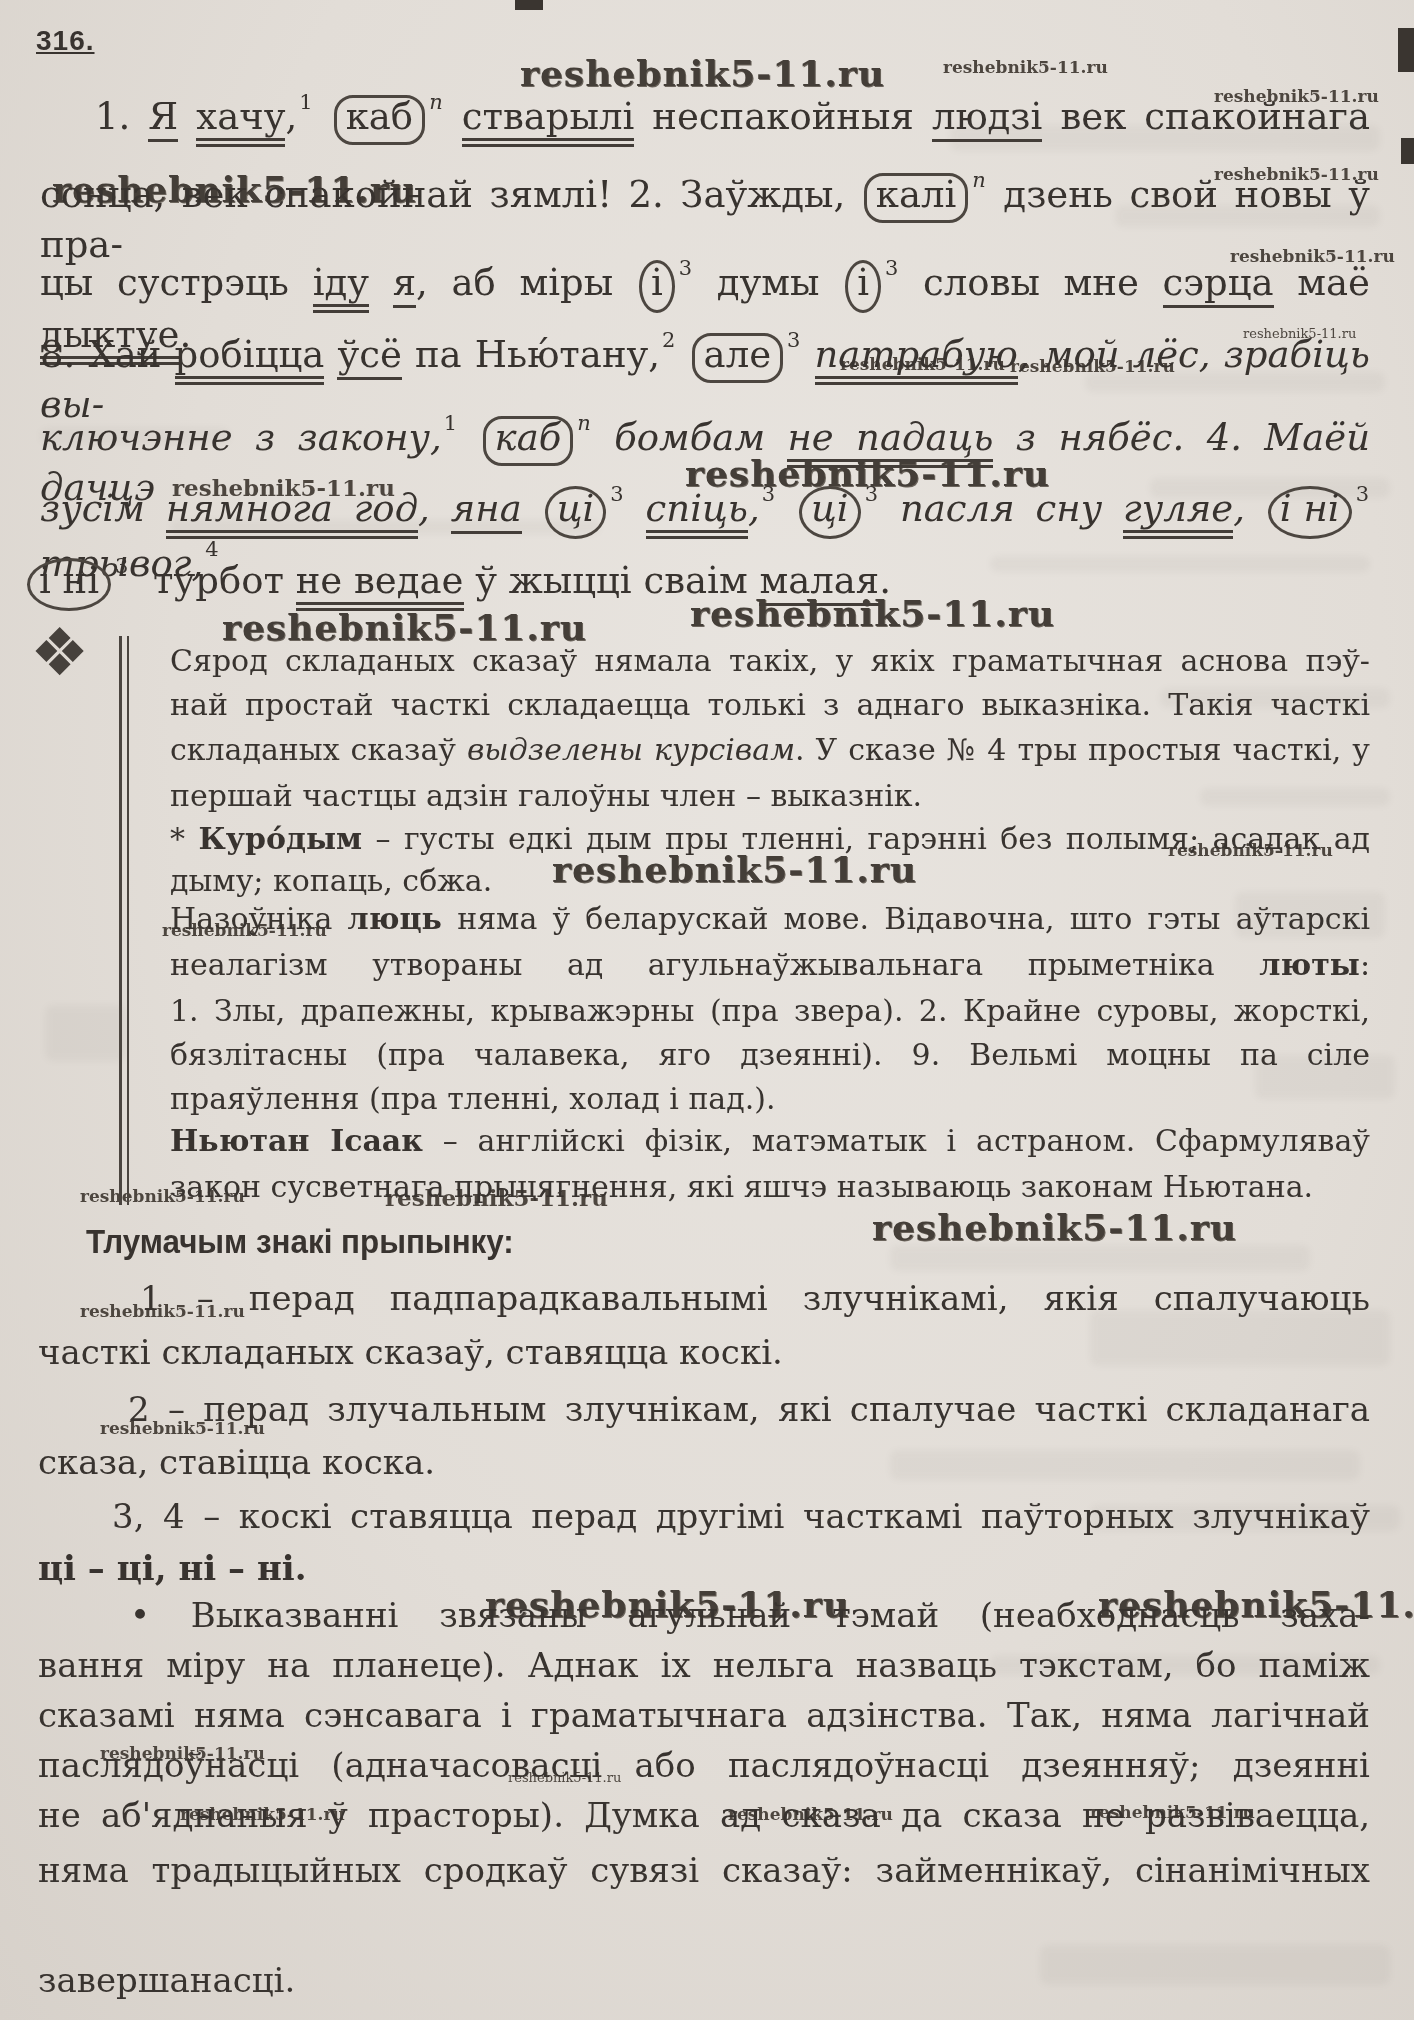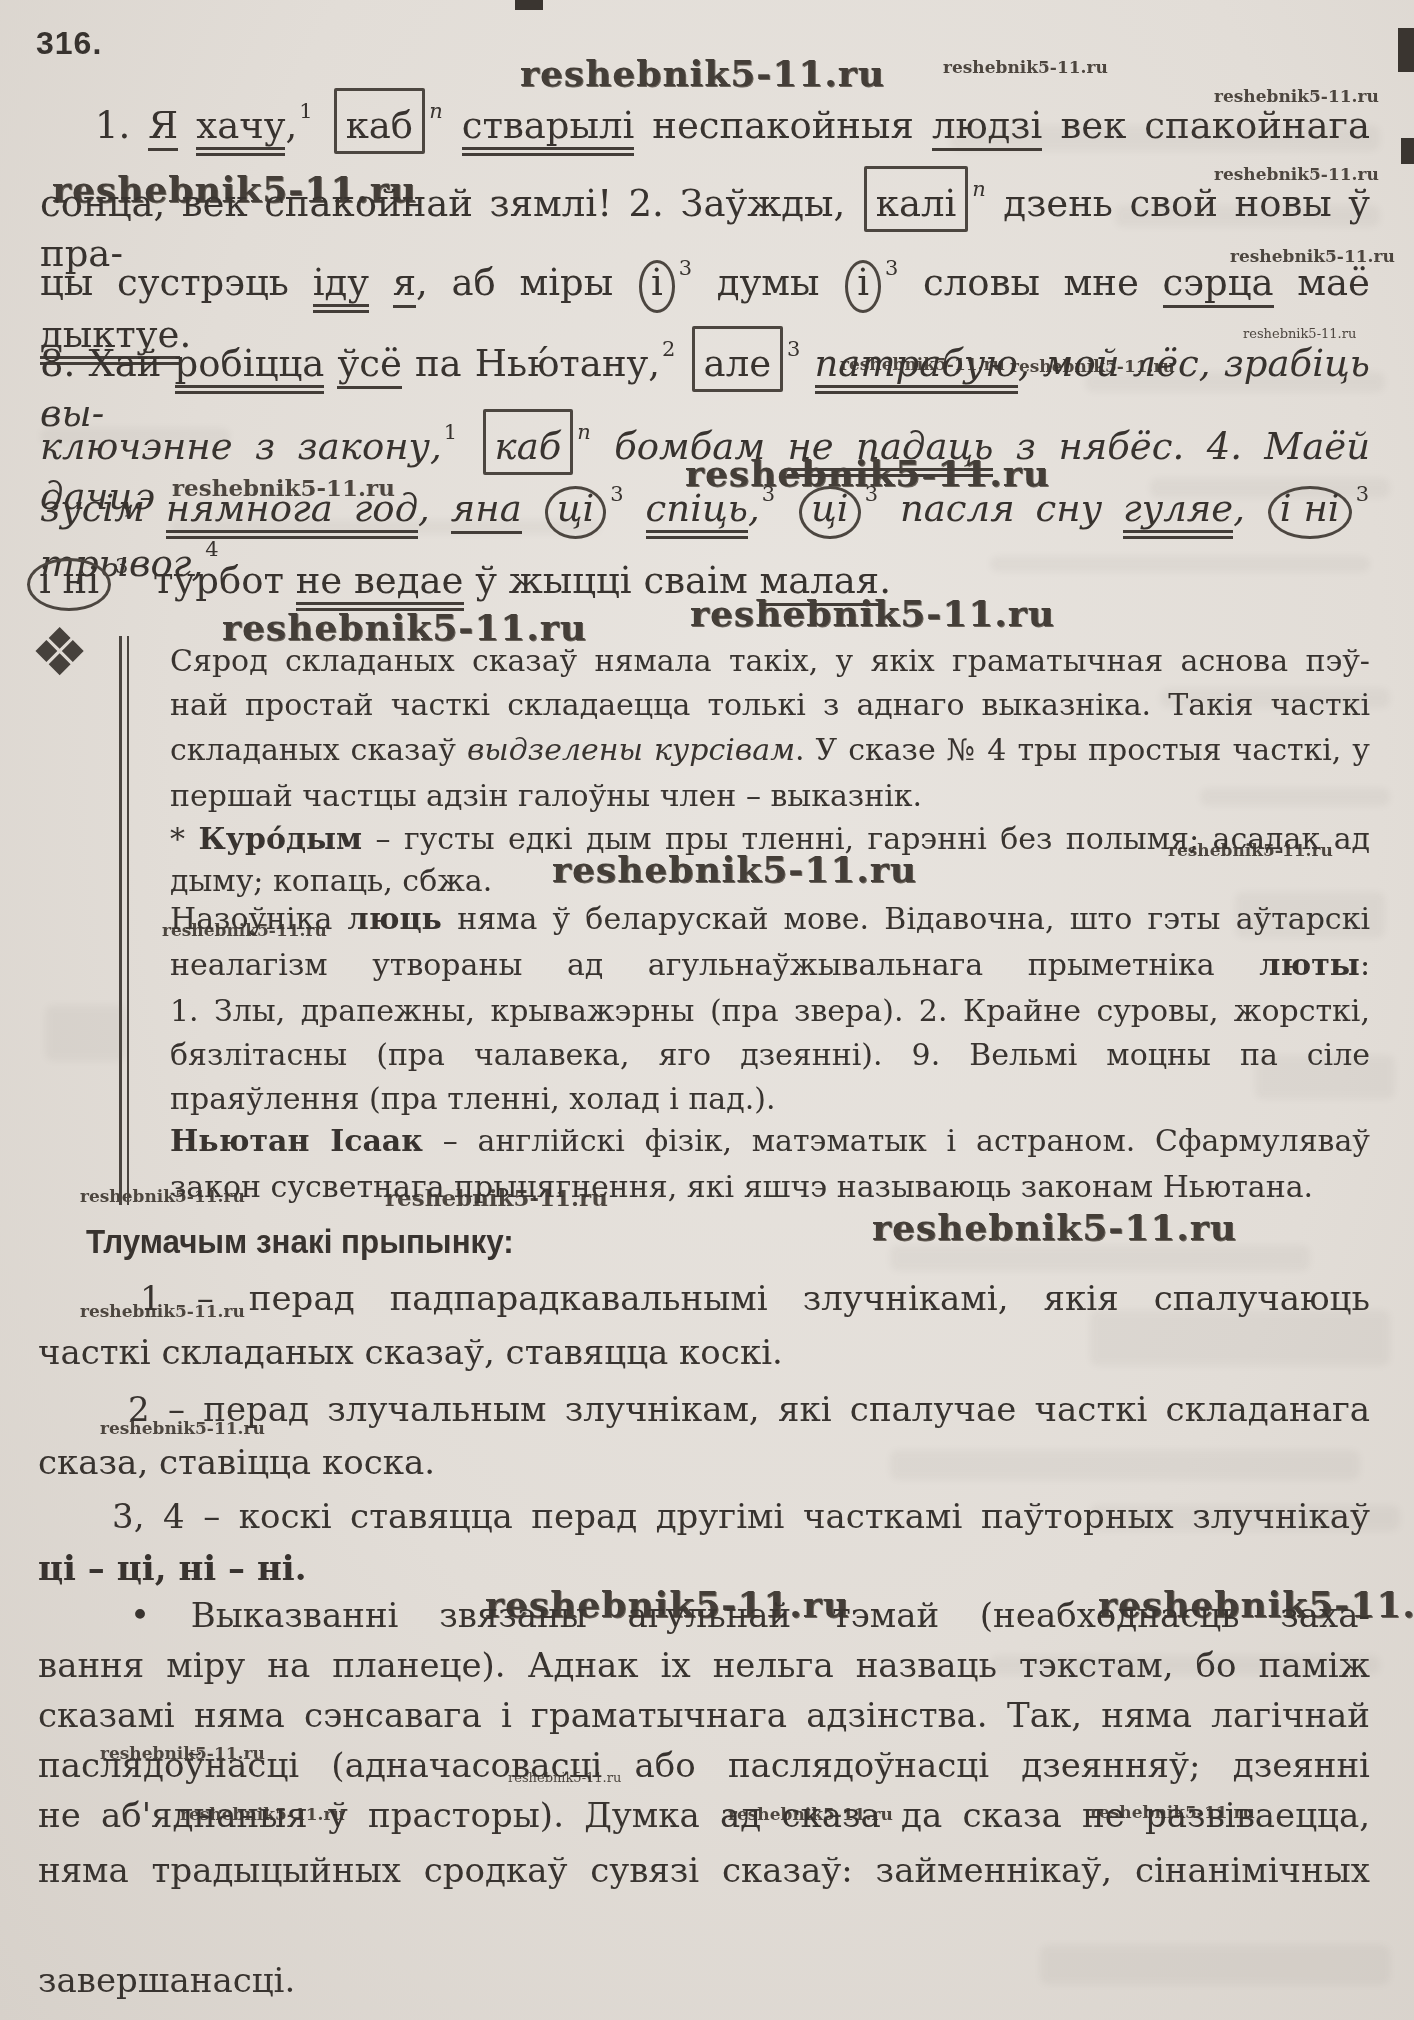--- a/index.html
+++ b/index.html
@@ -7,27 +7,27 @@
     position:relative;width:1414px;height:2020px;overflow:hidden;
     background:radial-gradient(ellipse at 55% 35%, #e8e4df 0%, #e2ddd7 55%, #d7d1ca 100%);
     font-family:"DejaVu Serif", serif;color:#38332f;
   }
   .line{position:absolute;line-height:1.2;}
   .just{text-align:justify;text-align-last:justify;}
   .f-ex{font-size:37px;}
   .f-note{font-size:30px;line-height:1.15;}
   .f-body{font-size:34px;}
   .f-head{font-family:"Liberation Sans",sans-serif;font-weight:700;font-size:33px;transform:scaleX(.95);transform-origin:left;}
-  .f-num{font-family:"Liberation Sans",sans-serif;font-weight:700;font-size:32px;letter-spacing:1px;}
+  .f-num{font-family:"Liberation Sans",sans-serif;font-weight:700;font-size:28px;letter-spacing:1px;text-decoration:underline;}
   .i{font-style:italic;}
   .b{font-weight:700;}
   .bi{font-weight:700;margin-top:44px;}
   .u1{border-bottom:3px solid #433d38;padding-bottom:1px;}
   .u2{border-bottom:9px double #433d38;}
-  .box{display:inline-block;border:3px solid #4c4640;border-radius:2px;padding:16px 9px 5px;margin:-4px 2px 0;line-height:1.05;}
+  .box{display:inline-block;border:3px solid #4c4640;border-radius:19px;padding:0 9px 5px;margin:-4px 2px 0;line-height:1.05;}
   .circ{display:inline-block;border:3px solid #4c4640;border-radius:50%;padding:1px 9px 7px;margin:-4px 2px 0;line-height:1.05;}
   .sup{display:inline-block;font-size:21px;vertical-align:20px;margin:0 1px 0 2px;line-height:1;border:none;}
   .wm{position:absolute;font-family:"DejaVu Serif",serif;font-weight:700;color:#4d463f;white-space:nowrap;}
   .wm-big{font-size:36px;letter-spacing:1px;color:#443e38;text-shadow:1px 1px 0 #6b645c;}
   .wm-med{font-size:23px;}
   .wm-small{font-size:17px;}
   .wm-tiny{font-size:13px;font-weight:400;}
   .rule{position:absolute;left:119px;top:636px;height:569px;width:5px;
         border-left:3px solid #4a443f;border-right:2px solid #4a443f;}
   .marker{position:absolute;left:30px;top:620px;font-size:66px;line-height:1;color:#46413c;

